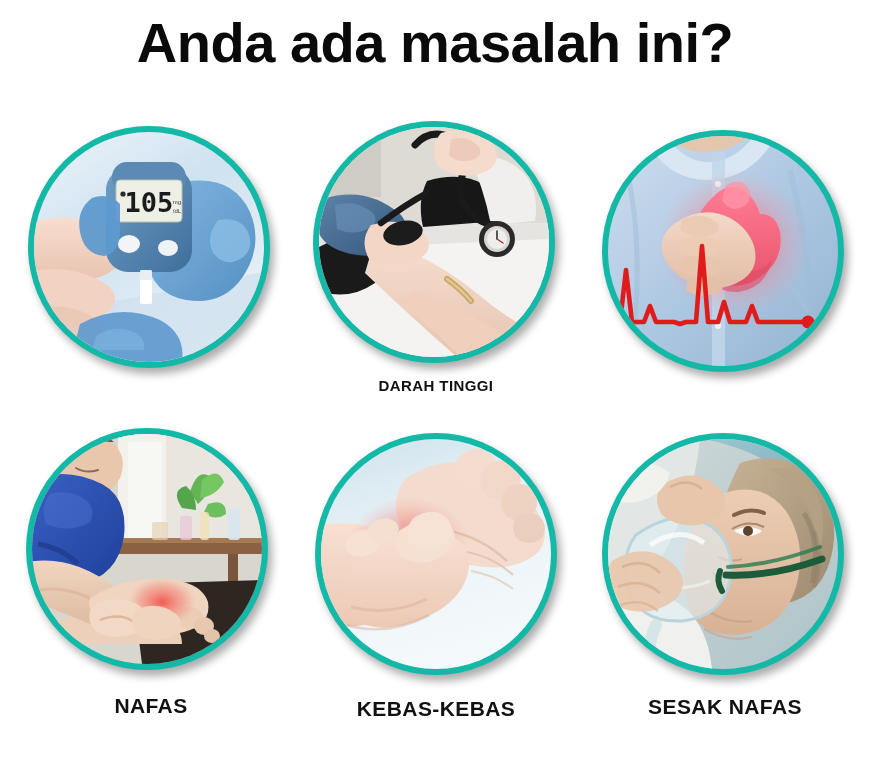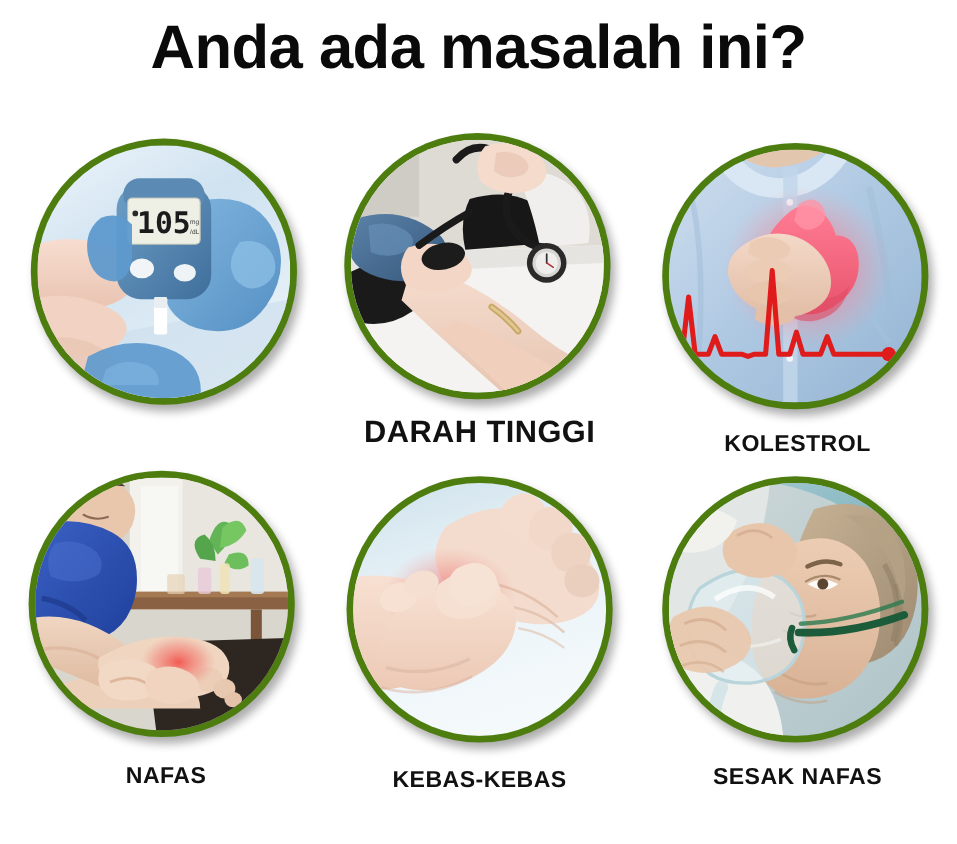--- a/index.html
+++ b/index.html
@@ -69,21 +69,21 @@
     width: 242px;
     height: 242px;
     position: relative;
   }
 
   
   .disc {
     position: absolute;
     inset: 0;
     border-radius: 50%;
-    background: #4d7c0f;
+    background: #14b8a6;
     padding: 6px;
     box-sizing: border-box;
     box-shadow: 4px 6px 9px rgba(0,0,0,0.33);
   }
   .photo {
     position: absolute;
     left: 6px;
     top: 6px;
     right: 6px;
     bottom: 6px;
@@ -94,21 +94,21 @@
 
   .caption {
     text-align: center;
     font-family: "Liberation Sans", sans-serif;
     font-size: 21px;
     font-weight: bold;
     letter-spacing: 0.4px;
     color: #111111;
     white-space: nowrap;
   }
-  .cell.i1 .caption { font-size: 28px; }
+  .cell.i1 .caption { font-size: 15px; }
   .cell.i0 .caption { font-size: 21.5px; }
 </style>
 </head>
 <body>
 
 <div class="headline">Anda ada masalah ini?</div>
 
 <div class="grid">
 
   <div class="cell c0 r0 i0">
@@ -285,21 +285,20 @@
             <path d="M80 144 q18 -8 32 2 q6 6 -2 11 q-18 7 -32 -3 Z" fill="#e4c0a8"></path>
 
             <g stroke="#e01b1b" stroke-width="4.6" fill="none" stroke-linecap="round" stroke-linejoin="round">
               <path d="M4 186 L12 186 L18 134 L24 186 L36 186 L42 170 L48 186 L66 186 L72 188 L78 186 L88 186 L94 110 L100 186 L110 186 L116 166 L122 186 L138 186 L144 170 L150 186 L198 186"></path>
             </g>
             <circle cx="200" cy="186" r="6.5" fill="#e01b1b"></circle>
           </svg>
         </div>
       </div>
     </div>
-    <div class="caption">KOLESTROL</div>
   </div>
 
   <div class="cell c0 r1 i3">
     <div class="disc-wrap">
       <div class="disc">
         <div class="photo">
           <svg viewBox="0 0 230 230" preserveAspectRatio="xMidYMid slice">
             <defs>
               <linearGradient id="g3shirt" x1="0" y1="0" x2="1" y2="1">
                 <stop offset="0%" stop-color="#3a61c4"></stop>

